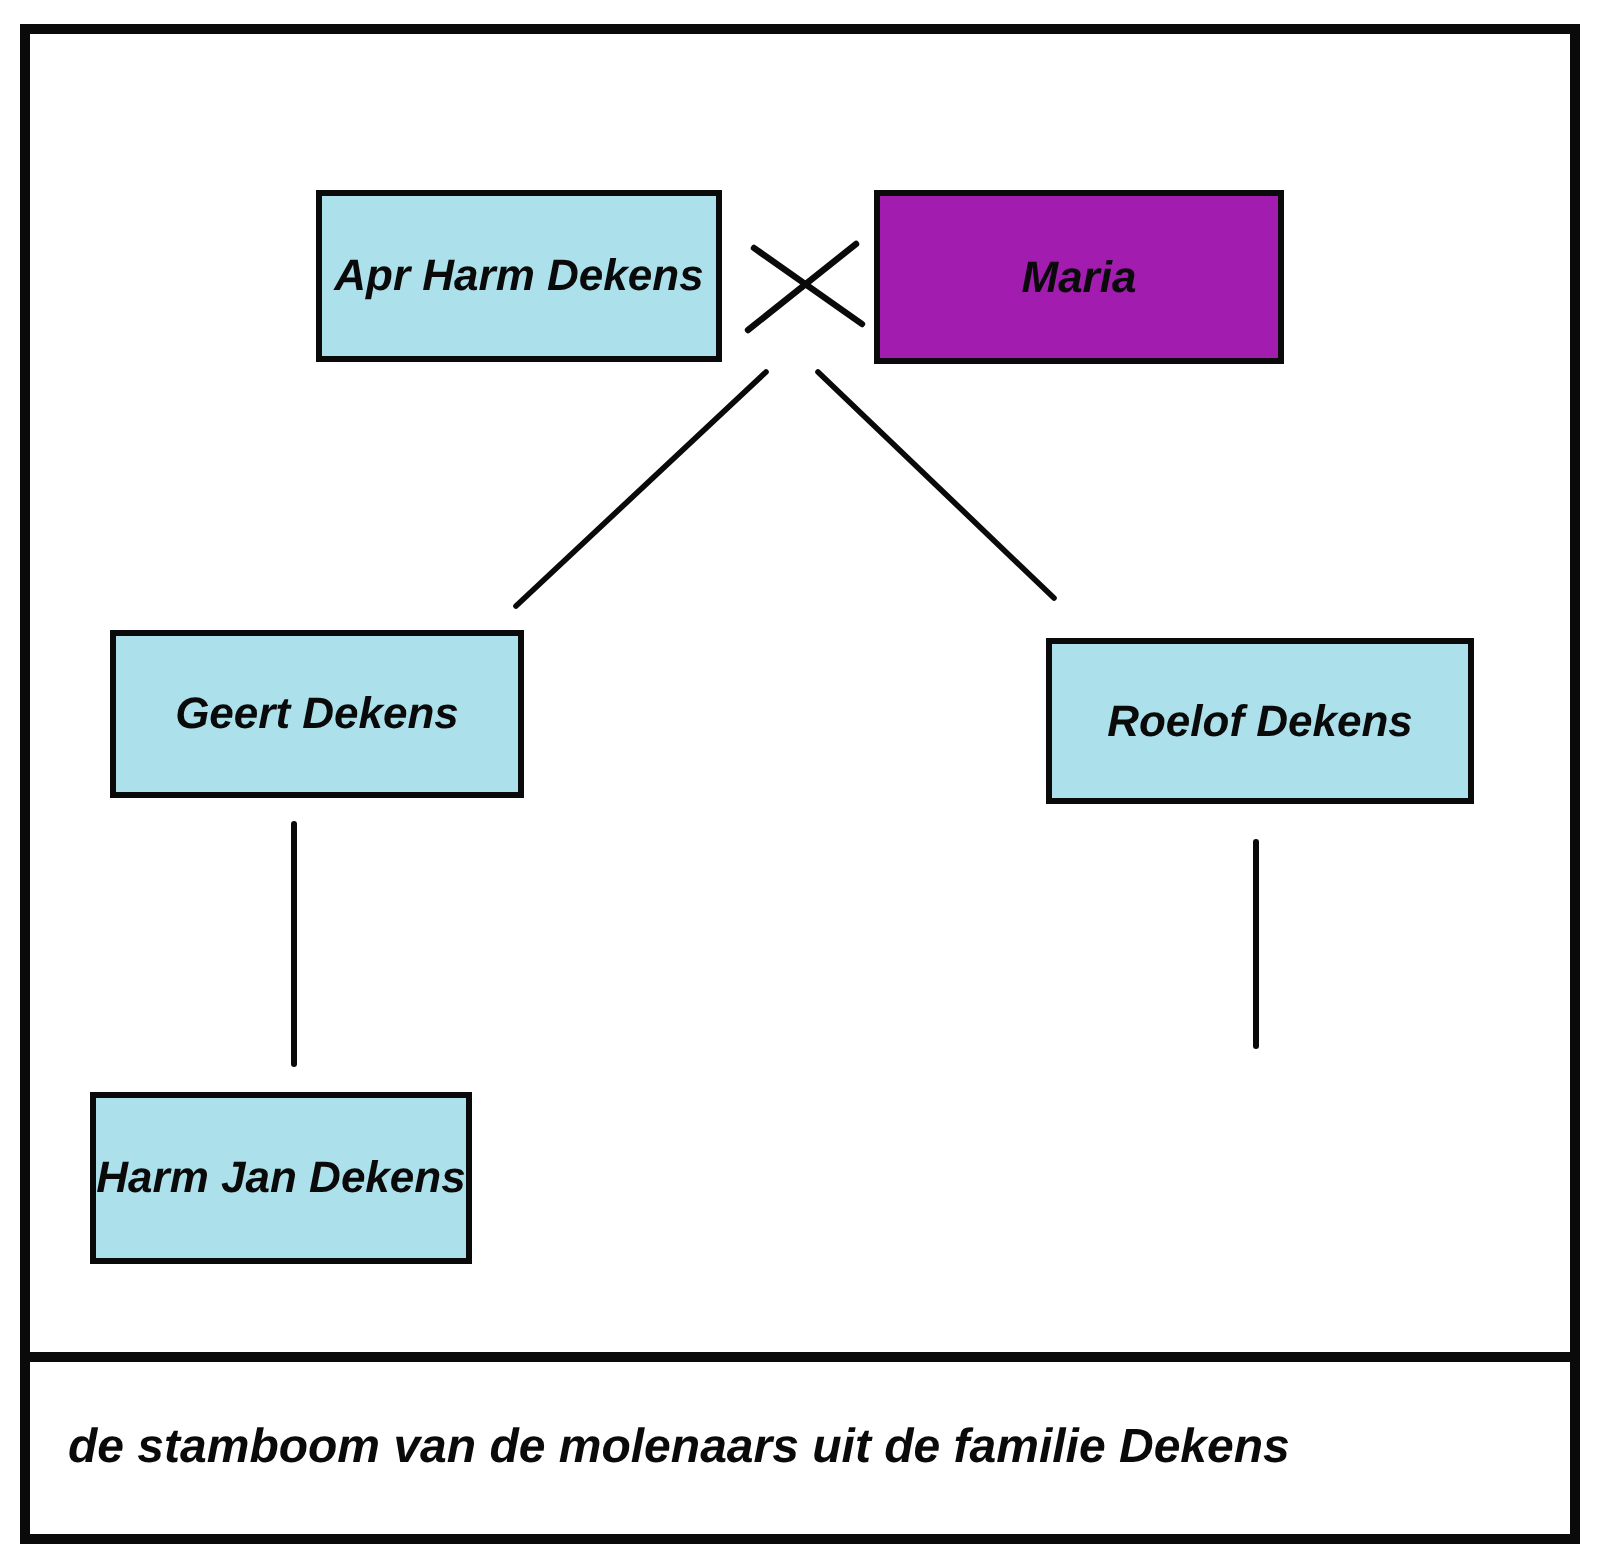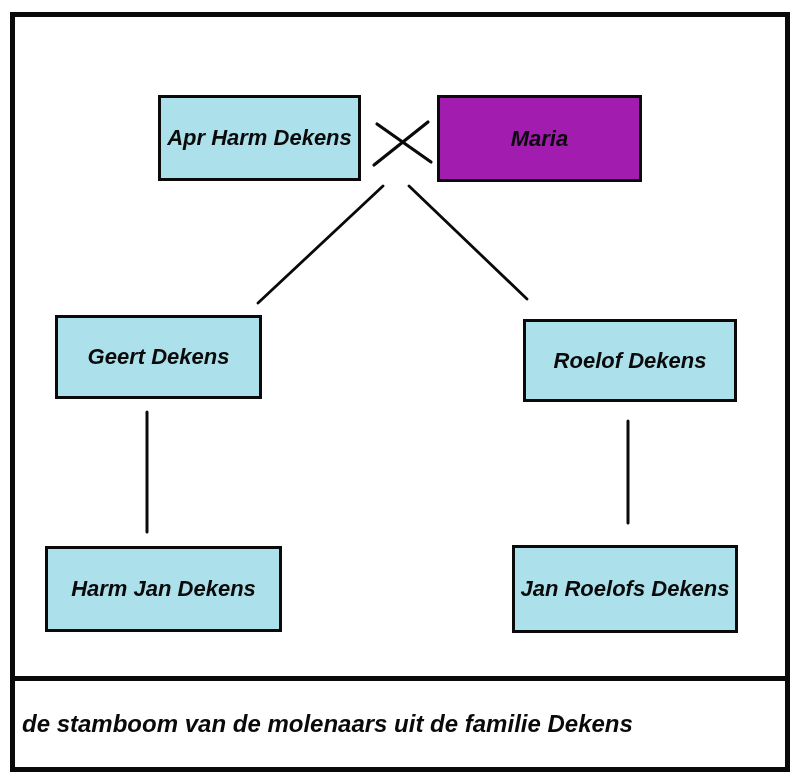--- a/index.html
+++ b/index.html
@@ -32,21 +32,21 @@
     white-space: nowrap;
     letter-spacing: 0px;
   }
   .node-blue { background: #ACE0EB; }
   .node-pink { background: #a21caf; }
 
   .n-jan-harm   { left: 158px; top: 95px;  width: 203px; height: 86px; }
   .n-maria      { left: 437px; top: 95px;  width: 205px; height: 87px; }
   .n-geert      { left: 55px;  top: 315px; width: 207px; height: 84px; }
   .n-roelof     { left: 523px; top: 319px; width: 214px; height: 83px; }
-  .n-harm-jan   { left: 45px;  top: 546px; width: 237px; height: 86px; }
+  .n-harm-jan   { left: 45px;  top: 546px; width: 191px; height: 86px; }
   .n-jan-roelofs{ left: 512px; top: 545px; width: 226px; height: 88px; }
 
   svg.lines {
     position: absolute;
     left: 0; top: 0;
     width: 800px; height: 783px;
     pointer-events: none;
   }
   svg.lines line {
     stroke: #0a0a0a;
@@ -60,21 +60,21 @@
     background: #0a0a0a;
   }
   .caption-bar {
     position: absolute;
     left: 15px; top: 681px;
     width: 770px; height: 86px;
     display: flex;
     align-items: center;
   }
   .caption-text {
-    padding-left: 7px;
+    padding-left: 19px;
     font-weight: bold;
     font-style: italic;
     font-size: 24px;
     color: #0a0a0a;
     white-space: nowrap;
   }
 </style>
 </head>
 <body>
 
@@ -111,23 +111,20 @@
   </div>
 
   <div class="node node-blue n-roelof">
     <span>Roelof Dekens</span>
   </div>
 
   <div class="node node-blue n-harm-jan">
     <span>Harm Jan Dekens</span>
   </div>
 
-  <div class="node node-blue n-jan-roelofs">
-    <span>Jan Roelofs Dekens</span>
-  </div>
 
   <div class="caption-separator"></div>
 
   <div class="caption-bar">
     <span class="caption-text">de stamboom van de molenaars uit de familie Dekens</span>
   </div>
 
 </div>
 
 </body></html>

